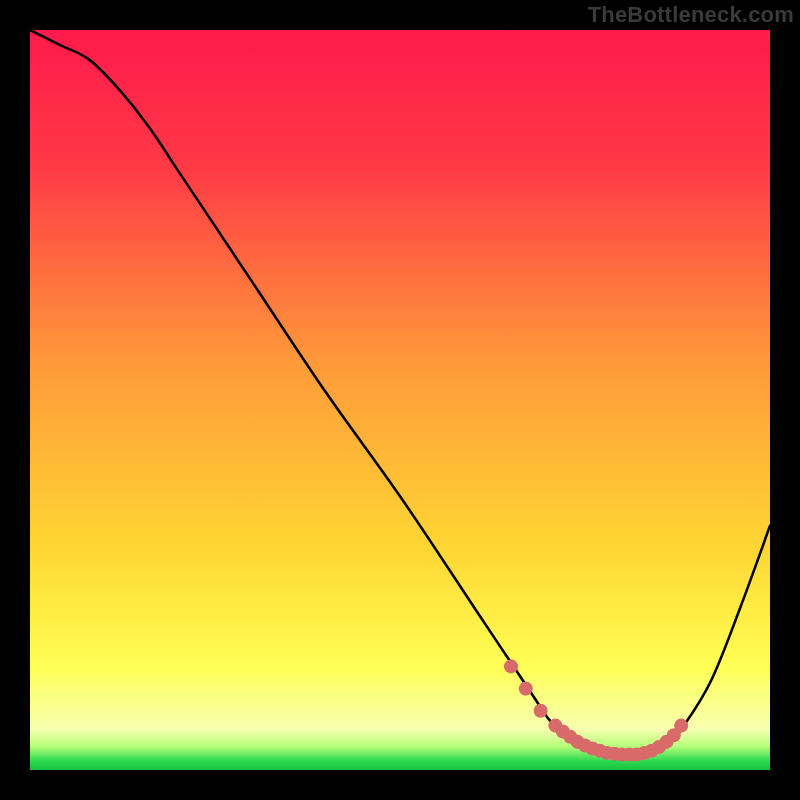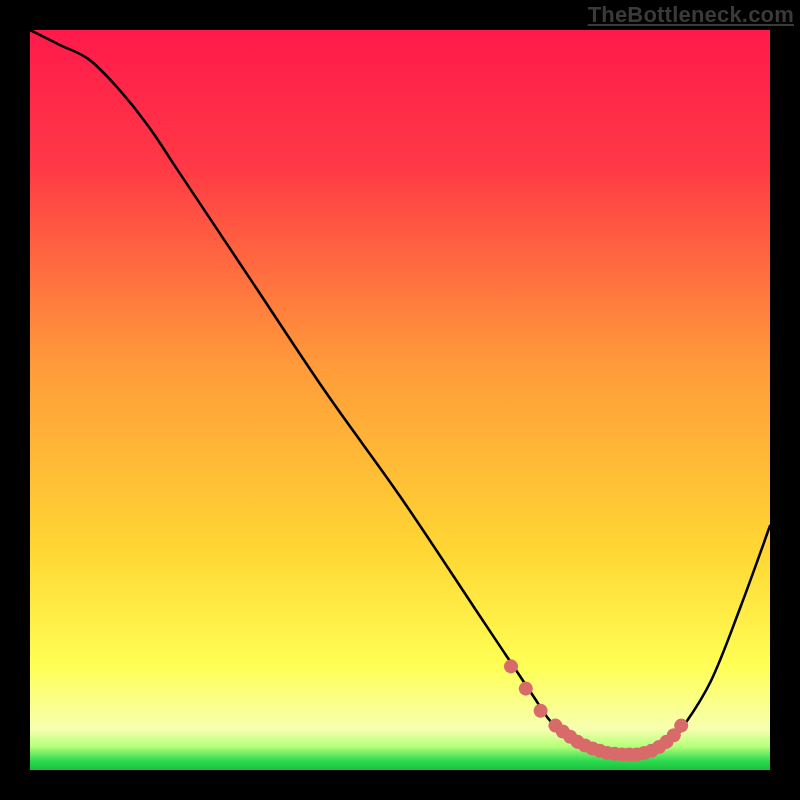--- a/index.html
+++ b/index.html
@@ -13,21 +13,20 @@
   .watermark {
     position: absolute;
     top: 2px;
     right: 6px;
     font-family: Arial, Helvetica, sans-serif;
     font-size: 22px;
     font-weight: 600;
     color: #3a3a3a;
     letter-spacing: 0.2px;
     user-select: none;
-    text-decoration: underline;
   }
   .plot {
     position: absolute;
     left: 30px;
     top: 30px;
     width: 740px;
     height: 740px;
     overflow: hidden;
   }
   .gradient {

